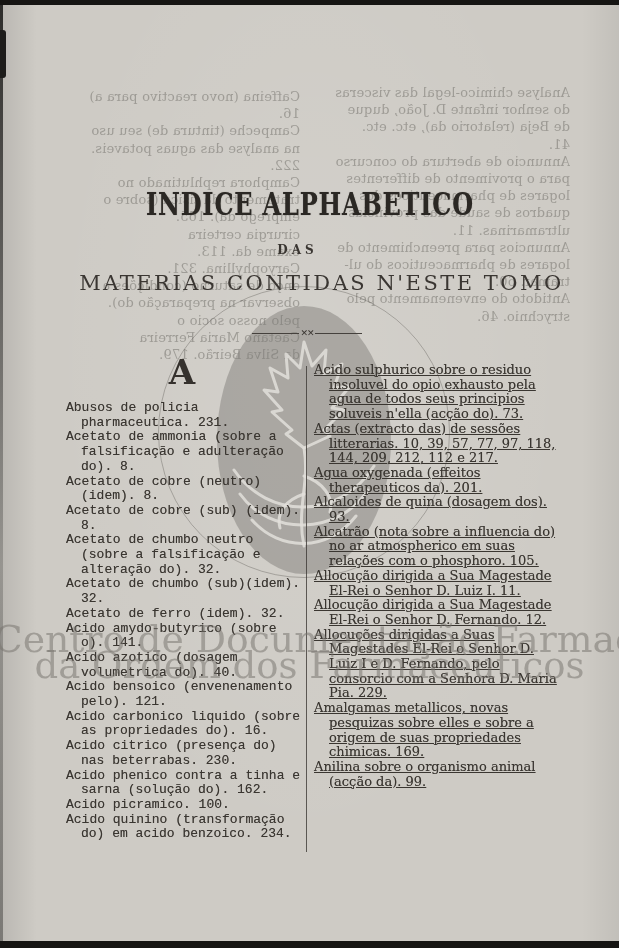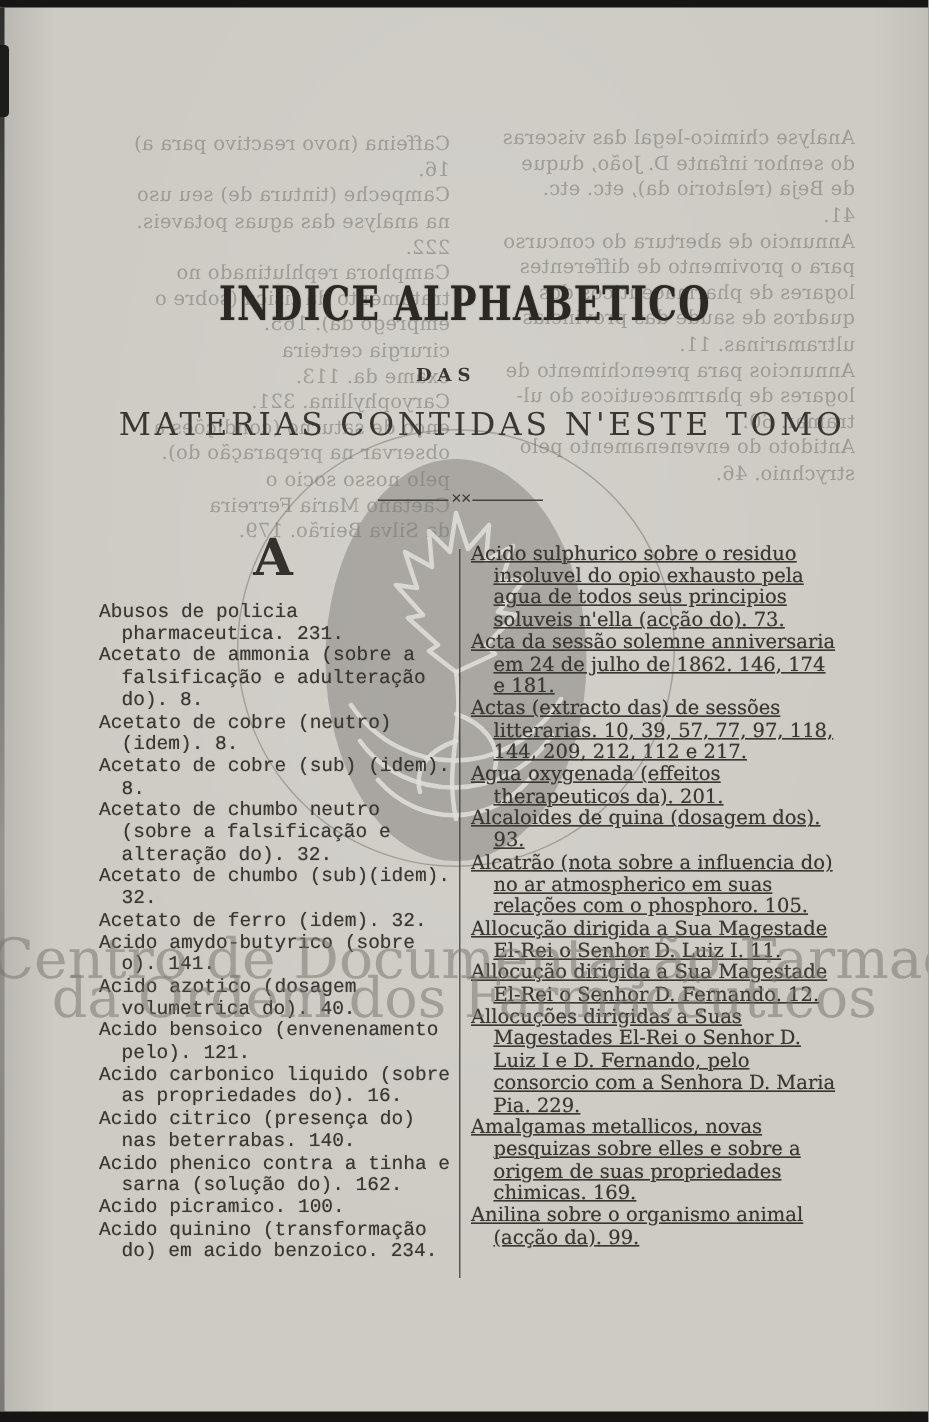--- a/index.html
+++ b/index.html
@@ -142,28 +142,27 @@
       <div class="entry">Acetato de ammonia (sobre a falsificação e adulteração do). 8.</div>
       <div class="entry">Acetato de cobre (neutro) (idem). 8.</div>
       <div class="entry">Acetato de cobre (sub) (idem). 8.</div>
       <div class="entry">Acetato de chumbo neutro (sobre a falsificação e alteração do). 32.</div>
       <div class="entry">Acetato de chumbo (sub)(idem). 32.</div>
       <div class="entry">Acetato de ferro (idem). 32.</div>
       <div class="entry">Acido amydo-butyrico (sobre o). 141.</div>
       <div class="entry">Acido azotico (dosagem volumetrica do). 40.</div>
       <div class="entry">Acido bensoico (envenenamento pelo). 121.</div>
       <div class="entry">Acido carbonico liquido (sobre as propriedades do). 16.</div>
-      <div class="entry">Acido citrico (presença do) nas beterrabas. 140.</div>
+      <div class="entry">Acido citrico (presença do) nas beterrabas. 230.</div>
       <div class="entry">Acido phenico contra a tinha e sarna (solução do). 162.</div>
       <div class="entry">Acido picramico. 100.</div>
       <div class="entry">Acido quinino (transformação do) em acido benzoico. 234.</div>
     </div>
   <div class="index-col col-right">
       <div class="entry">Acido sulphurico sobre o residuo insoluvel do opio exhausto pela agua de todos seus principios soluveis n'ella (acção do). 73.</div>
-      <div class="entry">Acta da sessão solemne anniversaria em 24 de julho de 1862. 146, 174 e 181.</div>
       <div class="entry">Actas (extracto das) de sessões litterarias. 10, 39, 57, 77, 97, 118, 144, 209, 212, 112 e 217.</div>
       <div class="entry">Agua oxygenada (effeitos therapeuticos da). 201.</div>
       <div class="entry">Alcaloides de quina (dosagem dos). 93.</div>
       <div class="entry">Alcatrão (nota sobre a influencia do) no ar atmospherico em suas relações com o phosphoro. 105.</div>
       <div class="entry">Allocução dirigida a Sua Magestade El-Rei o Senhor D. Luiz I. 11.</div>
       <div class="entry">Allocução dirigida a Sua Magestade El-Rei o Senhor D. Fernando. 12.</div>
       <div class="entry">Allocuções dirigidas a Suas Magestades El-Rei o Senhor D. Luiz I e D. Fernando, pelo consorcio com a Senhora D. Maria Pia. 229.</div>
       <div class="entry">Amalgamas metallicos, novas pesquizas sobre elles e sobre a origem de suas propriedades chimicas. 169.</div>
       <div class="entry">Anilina sobre o organismo animal (acção da). 99.</div>
     </div>

